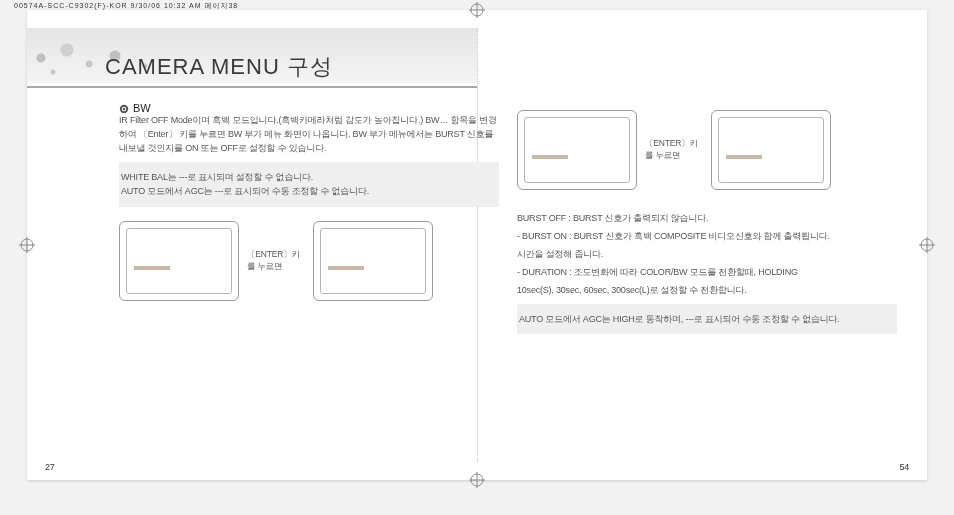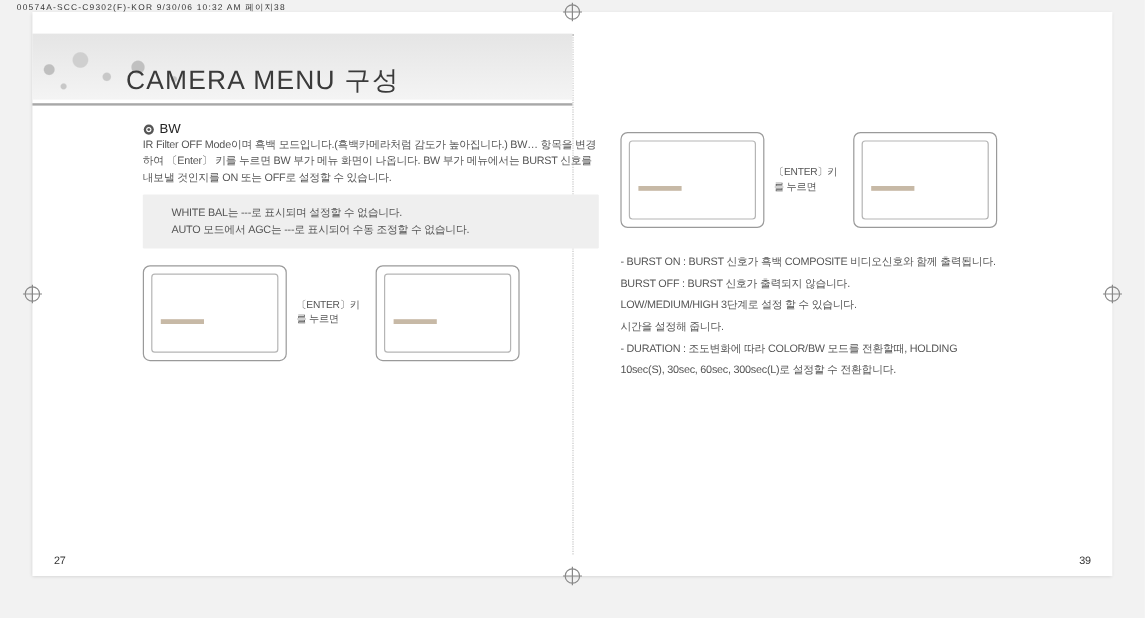--- a/index.html
+++ b/index.html
@@ -55,21 +55,21 @@
   
   .col{position:absolute;top:92px;width:380px}
   .col.left{left:92px}
   .col.right{left:490px}
   .bullet{display:inline-block;width:10px;height:10px;vertical-align:middle;margin-right:4px}
   .bullet svg{display:block}
   .sect-head{color:#222;font-weight:400;font-size:11px;margin-bottom:0}
   .para{line-height:1.55;margin-bottom:6px;color:#555}
   .note-box{
     background:#efefef;border-radius:1px;
-    padding:8px 24px;line-height:1.6;margin:6px 0 14px 0;color:#555;
+    padding:8px 2px;line-height:1.6;margin:6px 0 14px 0;color:#555;
   }
   
   .diagram{position:relative;height:92px;margin-top:8px}
   .monitor{
     position:absolute;top:0;width:118px;height:78px;
     border:1.5px solid #9a9a9a;border-radius:6px;background:#fff;
   }
   .monitor .glass{
     position:absolute;left:6px;right:6px;top:6px;bottom:6px;
     border:1px solid #b5b5b5;border-radius:3px;
@@ -164,25 +164,25 @@
           <div class="bar"></div>
       </div>
       <div class="enter-label" style="left:128px">〔ENTER〕키를 누르면</div>
       <div class="monitor" style="left:194px">
         <div class="glass"></div>
           <div class="bar"></div>
       </div>
     </div>
 
     <div class="bullets">
+      <p>  BURST OFF : BURST 신호가 출력되지 않습니다.</p>
       <p>- BURST ON : BURST 신호가 흑백 COMPOSITE 비디오신호와 함께 출력됩니다.</p>
-      <p>  BURST OFF : BURST 신호가 출력되지 않습니다.</p>
-      <p>  LOW/MEDIUM/HIGH 3단계로 설정 할 수 있습니다.</p>
       <p>  시간을 설정해 줍니다.</p>
       <p>- DURATION : 조도변화에 따라 COLOR/BW 모드를 전환할때, HOLDING</p>
       <p>  10sec(S), 30sec, 60sec, 300sec(L)로 설정할 수 전환합니다.</p>
     </div>
 
+    <div class="note-box">AUTO 모드에서 AGC는 HIGH로 동작하며, ---로 표시되어 수동 조정할 수 없습니다.</div>
   </div>
 
   <div class="pgnum l">27</div>
-  <div class="pgnum r">39</div>
+  <div class="pgnum r">54</div>
 </div>
 
 </body></html>

